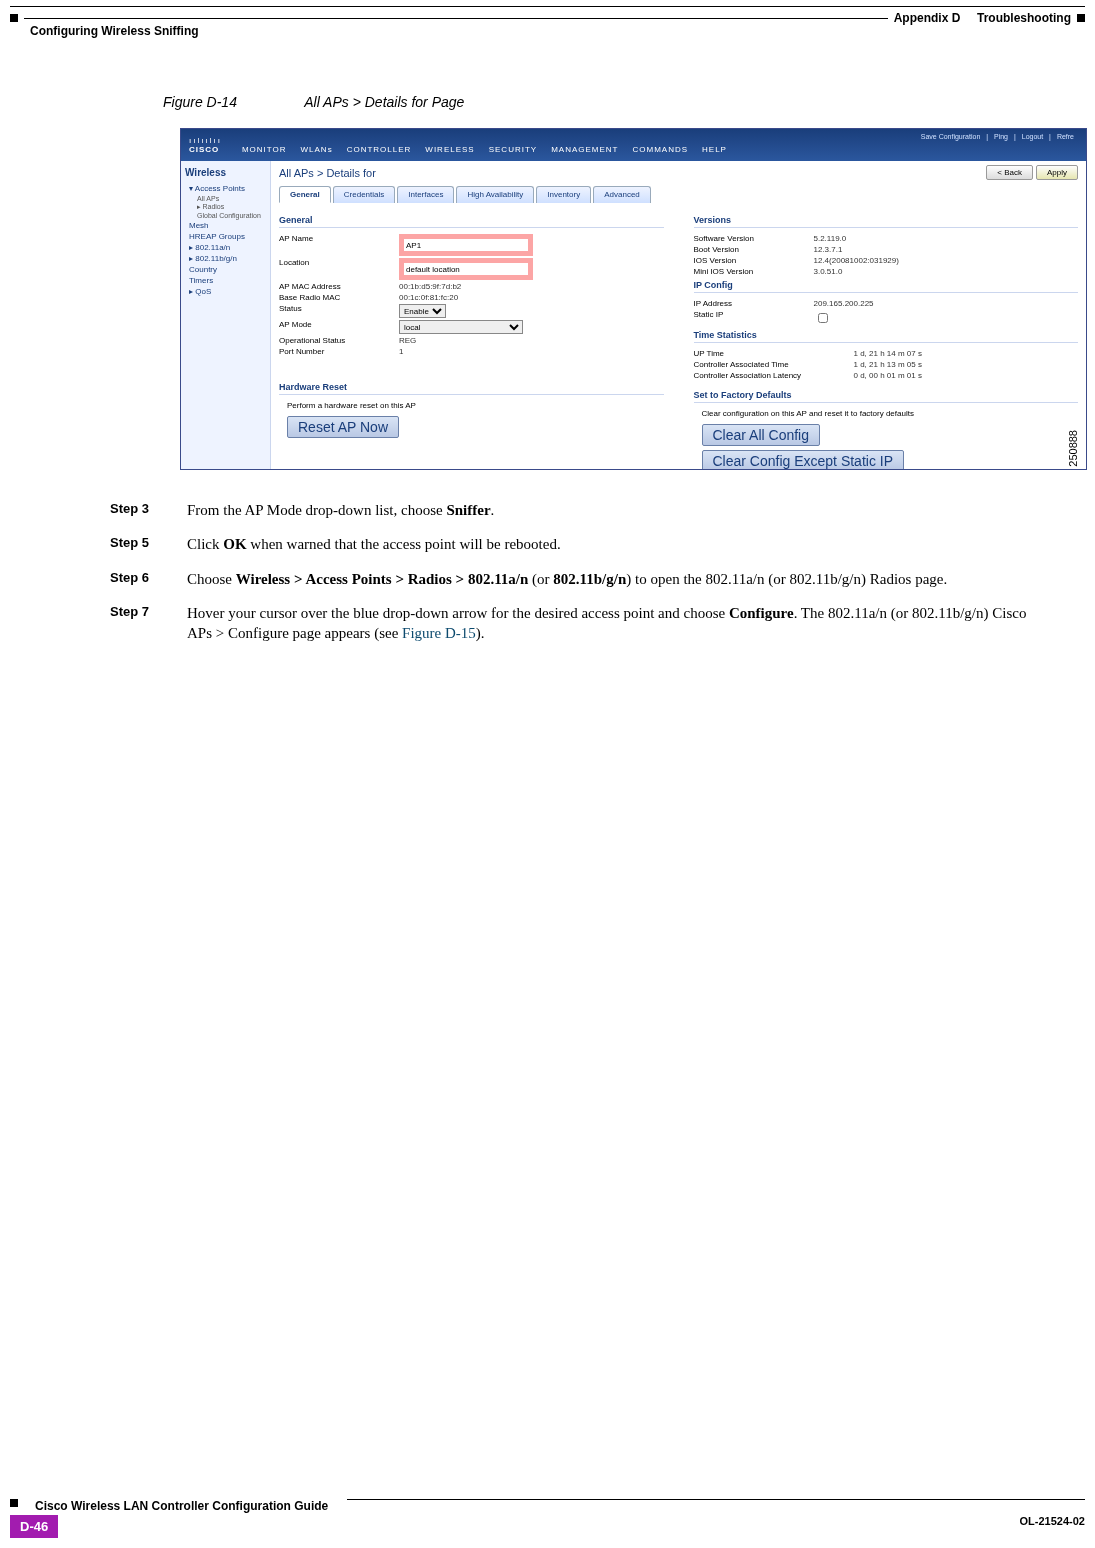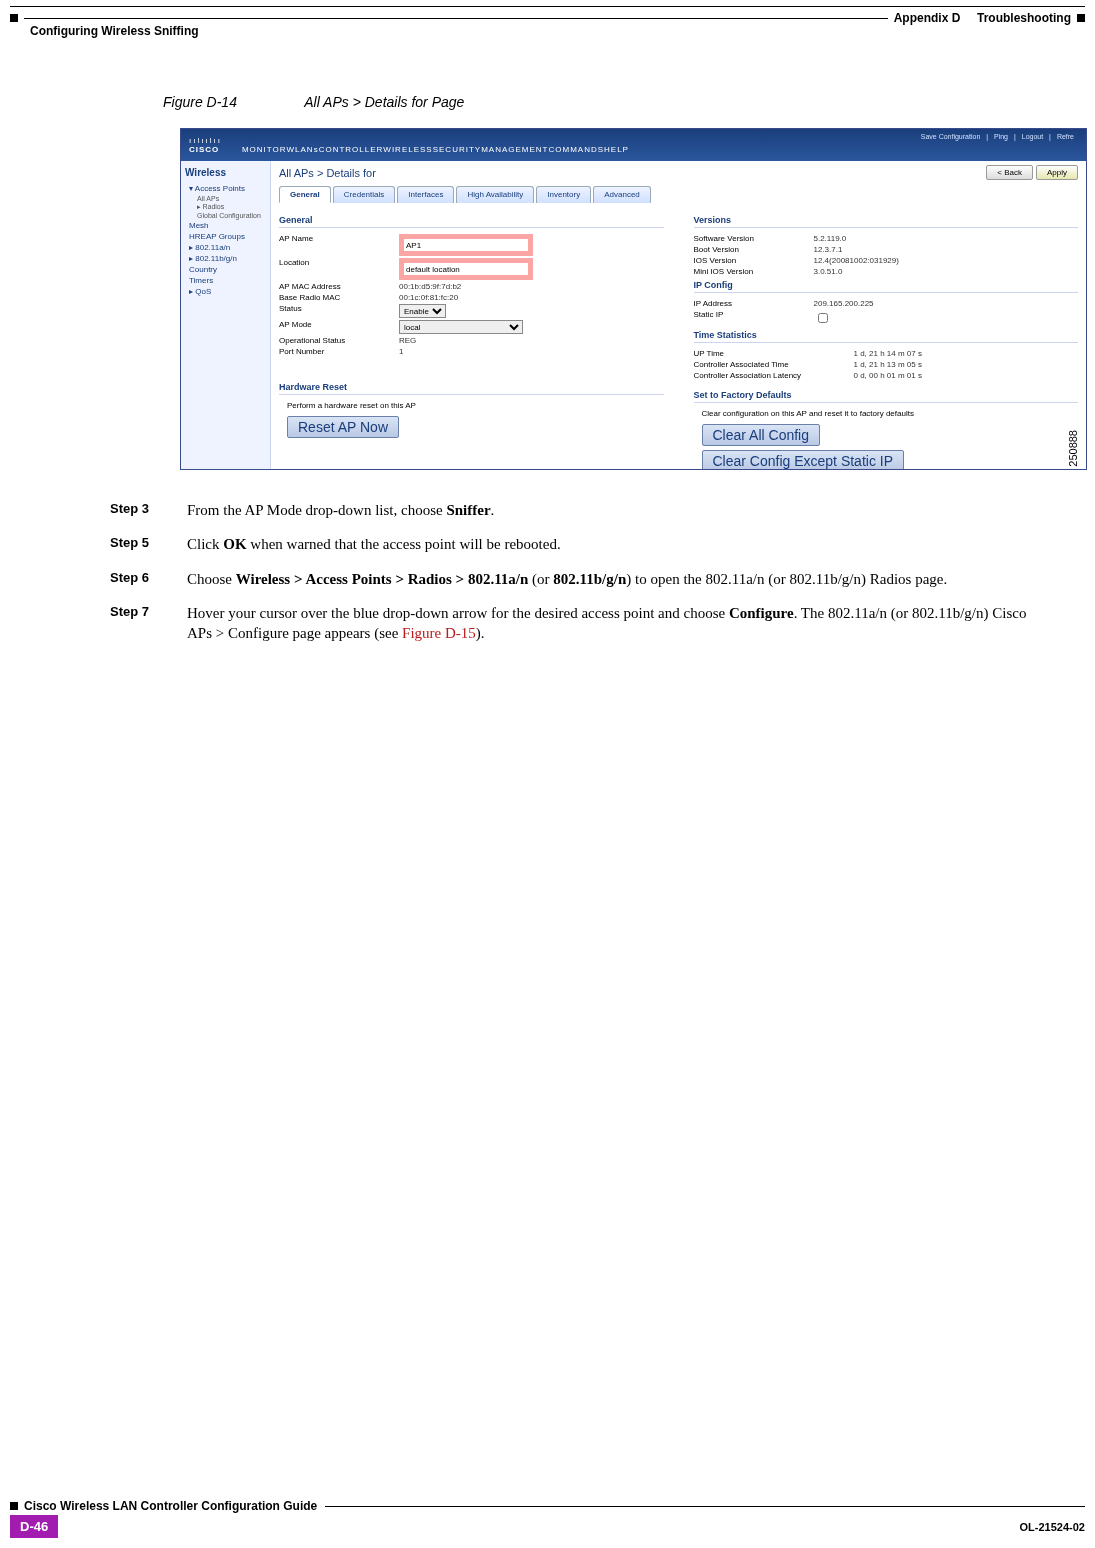--- a/index.html
+++ b/index.html
@@ -58,21 +58,21 @@
   }
   .shot .banner {
     height:32px;
     background: linear-gradient(#1a3e7b,#2b579e);
     color:#fff;
     display:flex; align-items:center;
     position:relative;
   }
   .shot .logo { margin-left:8px; font-size:8px; letter-spacing:1px; }
   .shot .logo .dots { letter-spacing:2px; font-size:8px; }
-  .shot .nav { margin-left:20px; display:flex; font-size:8px; letter-spacing:1px; margin-top:8px;}
+  .shot .nav { margin-left:20px; display:flex; gap:14px; font-size:8px; letter-spacing:1px; margin-top:8px;}
   .shot .nav span { cursor:default; }
   .shot .top-actions { position:absolute; right:8px; top:4px; font-size:7px; color:#cfe0ff; }
   .shot .top-actions a { color:#cfe0ff; text-decoration:none; margin:0 4px; }
 
   .shot .body { display:flex; height:calc(100% - 32px); }
   .shot .side {
     width:90px; background:#eef3ff; border-right:1px solid #cbd6ee;
     padding:6px 4px; box-sizing:border-box;
   }
   .shot .side .title { color:#1a3e7b; font-weight:bold; font-size:10px; margin-bottom:6px;}
@@ -113,28 +113,28 @@
     border:1px solid #6a80a8; border-radius:2px; color:#1a3e7b;
     margin:2px 0;
   }
 
   
   .steps { position:absolute; top:500px; left:110px; width:920px; }
   .step { display:flex; margin-bottom:14px; font-size:15px; line-height:1.35;gap:7px; }
   .step .num { width:70px; font-family:Arial,Helvetica,sans-serif; font-weight:bold; font-size:13px; }
   .step .txt { flex:1; font-family:"Times New Roman",serif; }
   .step .txt b { font-weight:bold; }
-  .link { color:#b91c1c; }
+  .link { color:#0c4a6e; }
 
   
   .ftr {
     position:absolute; bottom:10px; left:10px; right:10px;
     font-family: Arial, Helvetica, sans-serif; font-size:11px;
   }
-  .ftr .row { display:flex; align-items:center; }
+  .ftr .row { display:flex; align-items:flex-start;gap:11px; }
   .ftr .pg {
     background:#a21caf; color:#fff; font-weight:bold;
     padding:4px 10px; font-size:13px; margin-right:8px;
   }
   .ftr .title { font-weight:bold; font-size:12px; }
   .ftr .doc { margin-left:auto; font-weight:bold; }
   .ftr .sq { width:8px; height:8px; background:#000; margin-right:6px;}
   .ftr .strip { flex:1; height:1px; background:#000; margin-left:8px; }
 </style>
 </head>

